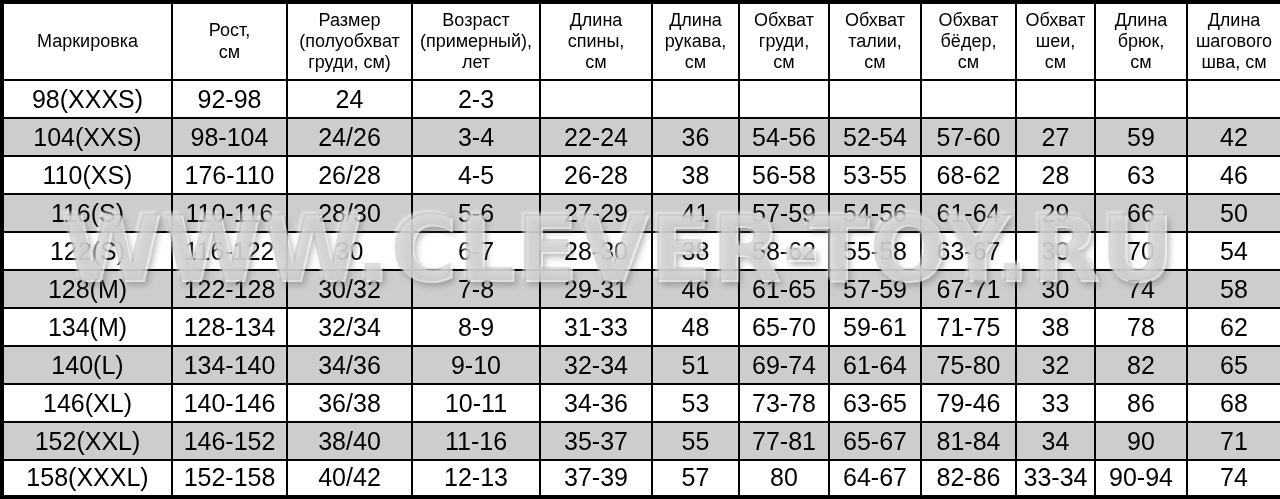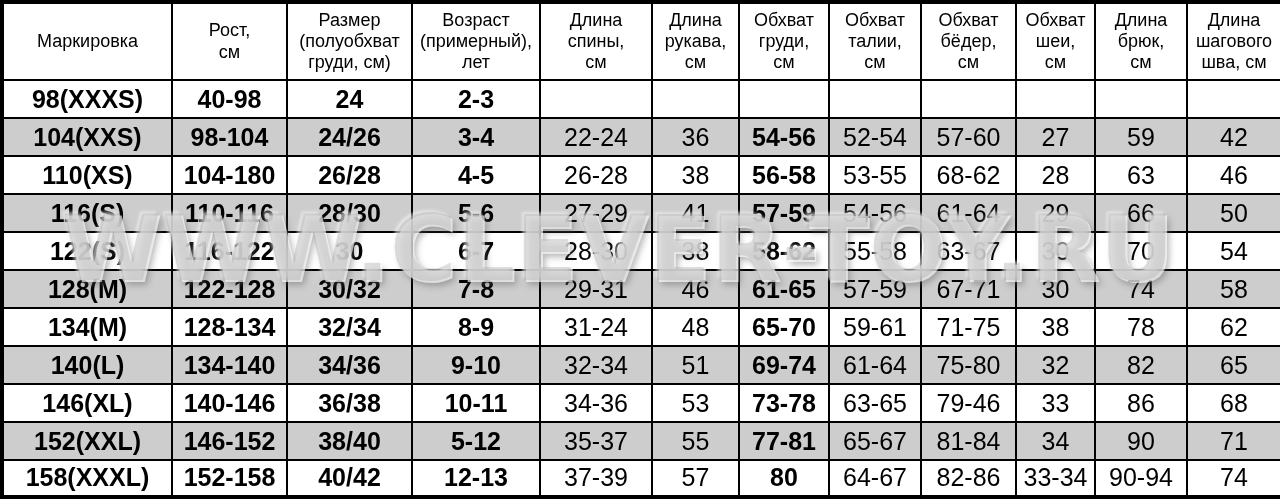--- a/index.html
+++ b/index.html
@@ -35,21 +35,21 @@
     white-space: pre-line;
     background: #ffffff;
   }
   .size-table tbody tr { height: 38px; }
   .size-table tbody td {
     font-size: 25px;
     line-height: 1;
     background: #ffffff;
   }
   .size-table tbody tr.shade td { background: var(--row-shade, #cdcdcd); }
-  .size-table td.bold { font-weight: bold; }
+  .size-table td.bold { font-weight: normal; }
   .watermark {
     position: absolute;
     top: 196px;
     left: 0;
     width: 100%;
     text-align: center;
     transform: translateX(-22px);
     font-family: "DejaVu Sans", sans-serif;
     font-weight: bold;
     font-size: 90px;
@@ -116,21 +116,21 @@
 брюк,
 см</th>
           <th>Длина
 шагового
 шва, см</th>
         </tr>
     </thead>
     <tbody id="table-body">
         <tr>
           <td class="bold">98(XXXS)</td>
-          <td class="bold">40-98</td>
+          <td class="bold">92-98</td>
           <td class="bold">24</td>
           <td class="bold">2-3</td>
           <td></td>
           <td></td>
           <td class="bold"></td>
           <td></td>
           <td></td>
           <td></td>
           <td></td>
           <td></td>
@@ -144,21 +144,21 @@
           <td>36</td>
           <td class="bold">54-56</td>
           <td>52-54</td>
           <td>57-60</td>
           <td>27</td>
           <td>59</td>
           <td>42</td>
         </tr>
         <tr>
           <td class="bold">110(XS)</td>
-          <td class="bold">104-180</td>
+          <td class="bold">176-110</td>
           <td class="bold">26/28</td>
           <td class="bold">4-5</td>
           <td>26-28</td>
           <td>38</td>
           <td class="bold">56-58</td>
           <td>53-55</td>
           <td>68-62</td>
           <td>28</td>
           <td>63</td>
           <td>46</td>
@@ -203,21 +203,21 @@
           <td>67-71</td>
           <td>30</td>
           <td>74</td>
           <td>58</td>
         </tr>
         <tr>
           <td class="bold">134(M)</td>
           <td class="bold">128-134</td>
           <td class="bold">32/34</td>
           <td class="bold">8-9</td>
-          <td>31-24</td>
+          <td>31-33</td>
           <td>48</td>
           <td class="bold">65-70</td>
           <td>59-61</td>
           <td>71-75</td>
           <td>38</td>
           <td>78</td>
           <td>62</td>
         </tr>
         <tr class="shade">
           <td class="bold">140(L)</td>
@@ -244,21 +244,21 @@
           <td>63-65</td>
           <td>79-46</td>
           <td>33</td>
           <td>86</td>
           <td>68</td>
         </tr>
         <tr class="shade">
           <td class="bold">152(XXL)</td>
           <td class="bold">146-152</td>
           <td class="bold">38/40</td>
-          <td class="bold">5-12</td>
+          <td class="bold">11-16</td>
           <td>35-37</td>
           <td>55</td>
           <td class="bold">77-81</td>
           <td>65-67</td>
           <td>81-84</td>
           <td>34</td>
           <td>90</td>
           <td>71</td>
         </tr>
         <tr>

